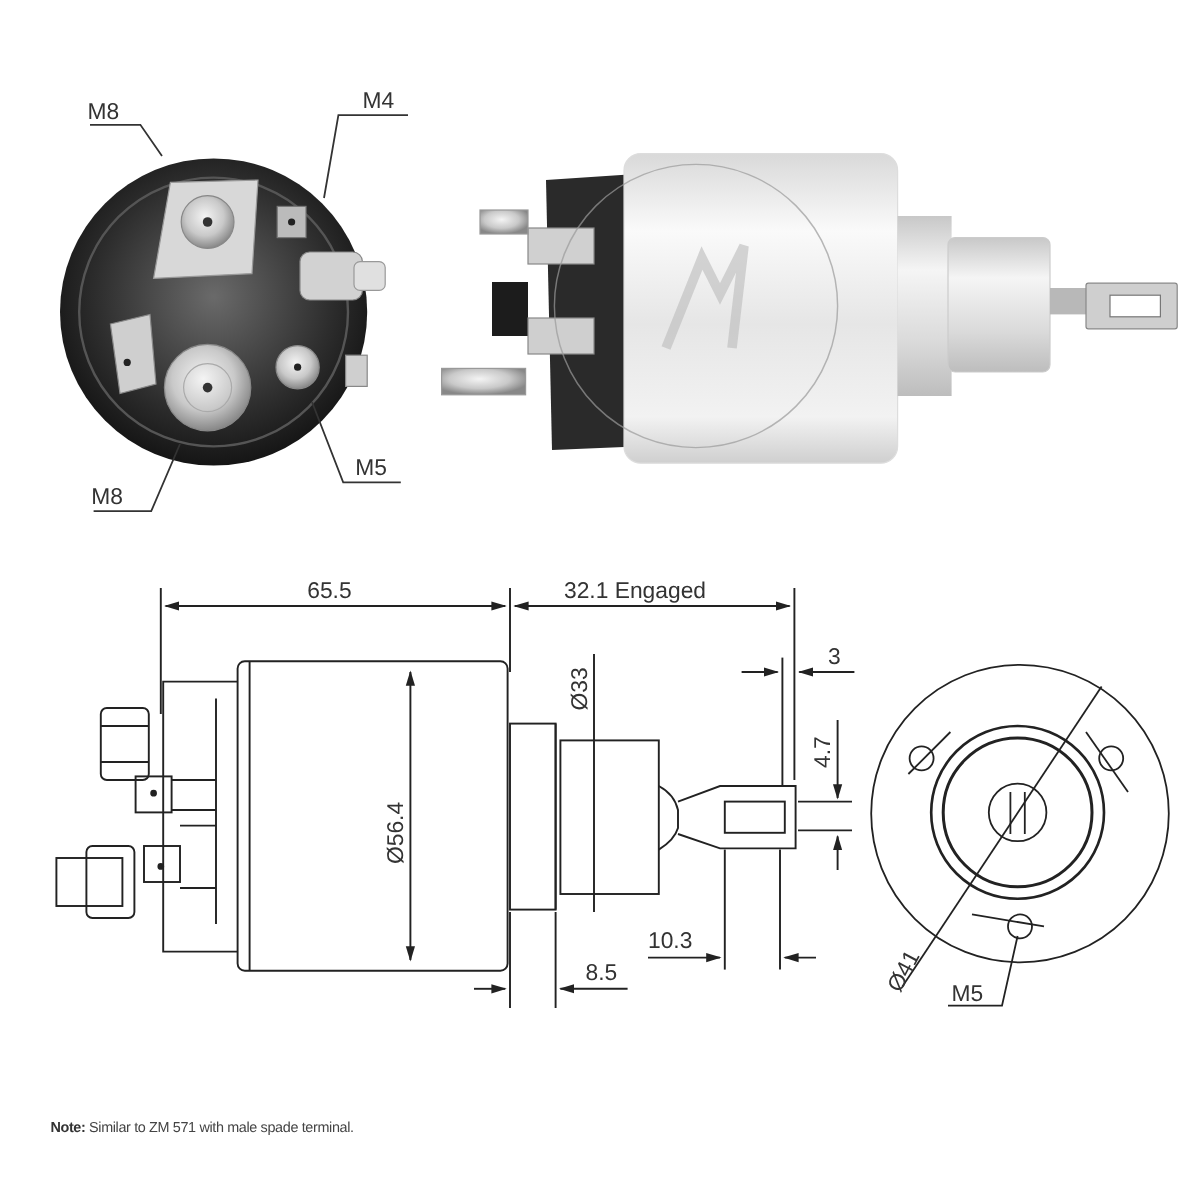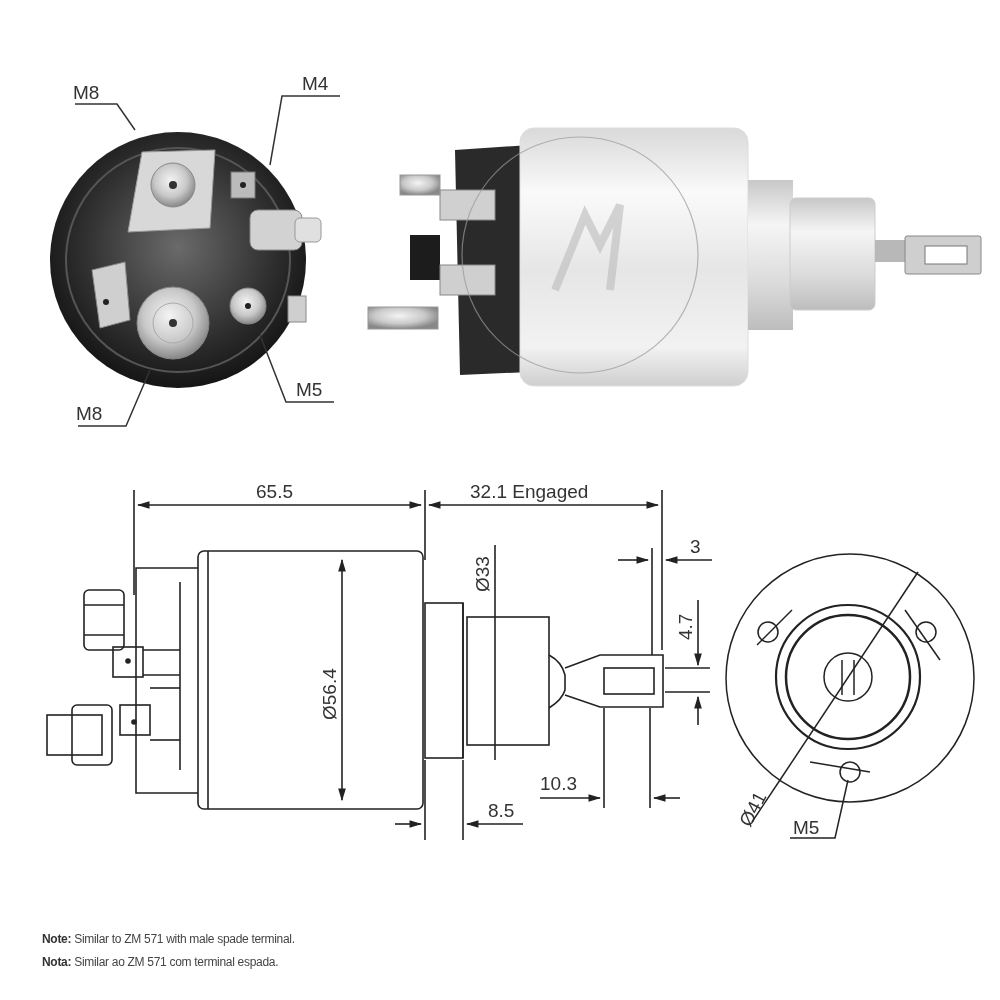--- a/index.html
+++ b/index.html
@@ -194,14 +194,13 @@
     <line x1="810" y1="762" x2="870" y2="772"></line>
 
     <polyline points="790,838 835,838 848,780"></polyline>
   </g>
   <text class="dim" transform="translate(750,828) rotate(-62)">Ø41</text>
   <text class="dim" x="793" y="834">M5</text>
 </svg>
 
 <div class="notes">
   <div><b>Note:</b><span> Similar to ZM 571 with male spade terminal.</span></div>
-  <div><b>Nota:</b><span> Similar ao ZM 571 com terminal espada.</span></div>
 </div>
 
 </body></html>

